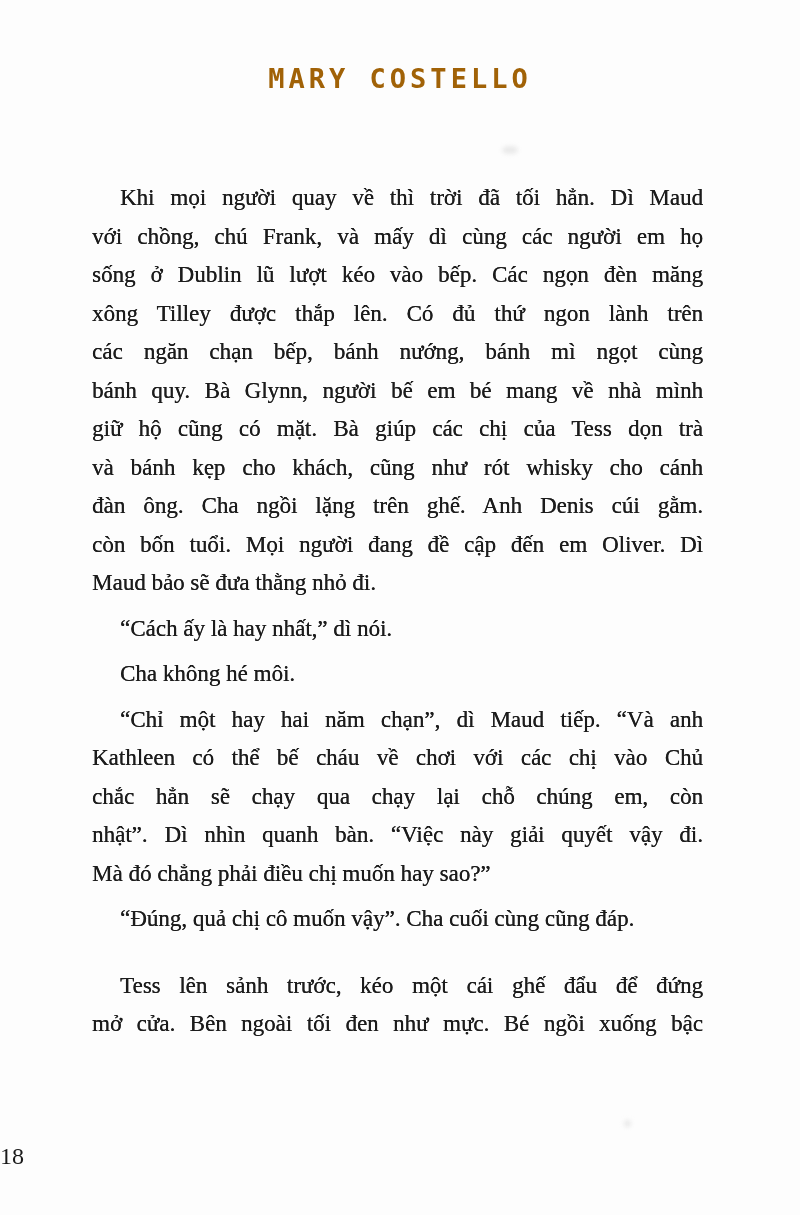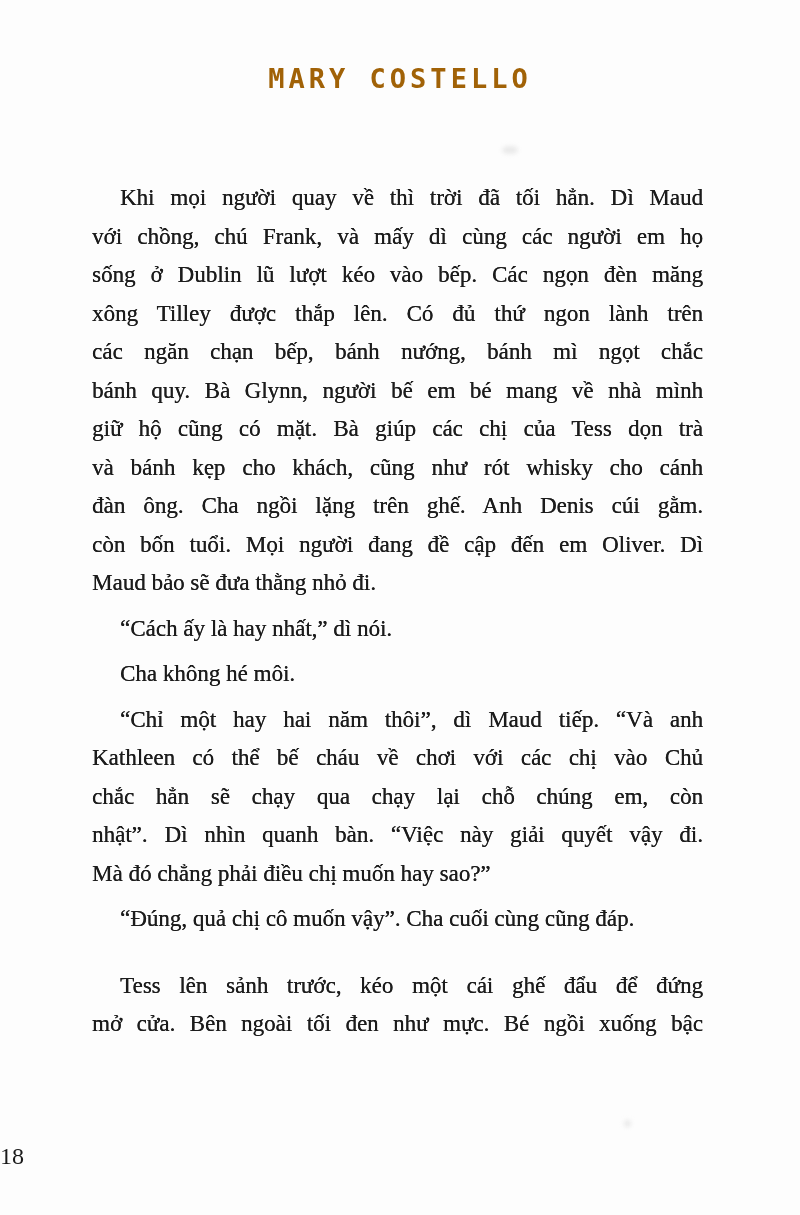--- a/index.html
+++ b/index.html
@@ -92,39 +92,39 @@
 
   <div class="smudge smudge-top"></div>
 
   <div class="textblock">
 
     <div class="para">
       <div class="ln ind">Khi mọi người quay về thì trời đã tối hẳn. Dì Maud</div>
       <div class="ln">với chồng, chú Frank, và mấy dì cùng các người em họ</div>
       <div class="ln">sống ở Dublin lũ lượt kéo vào bếp. Các ngọn đèn măng</div>
       <div class="ln">xông Tilley được thắp lên. Có đủ thứ ngon lành trên</div>
-      <div class="ln">các ngăn chạn bếp, bánh nướng, bánh mì ngọt chắc</div>
+      <div class="ln">các ngăn chạn bếp, bánh nướng, bánh mì ngọt cùng</div>
       <div class="ln">bánh quy. Bà Glynn, người bế em bé mang về nhà mình</div>
       <div class="ln">giữ hộ cũng có mặt. Bà giúp các chị của Tess dọn trà</div>
       <div class="ln">và bánh kẹp cho khách, cũng như rót whisky cho cánh</div>
       <div class="ln">đàn ông. Cha ngồi lặng trên ghế. Anh Denis cúi gằm.</div>
       <div class="ln">còn bốn tuổi. Mọi người đang đề cập đến em Oliver. Dì</div>
       <div class="ln ln-end">Maud bảo sẽ đưa thằng nhỏ đi.</div>
     </div>
 
     <div class="para">
       <div class="ln ln-end ind">“Cách ấy là hay nhất,” dì nói.</div>
     </div>
 
     <div class="para">
       <div class="ln ln-end ind">Cha không hé môi.</div>
     </div>
 
     <div class="para">
-      <div class="ln ind">“Chỉ một hay hai năm thôi”, dì Maud tiếp. “Và anh</div>
+      <div class="ln ind">“Chỉ một hay hai năm chạn”, dì Maud tiếp. “Và anh</div>
       <div class="ln">Kathleen có thể bế cháu về chơi với các chị vào Chủ</div>
       <div class="ln">chắc hẳn sẽ chạy qua chạy lại chỗ chúng em, còn</div>
       <div class="ln">nhật”. Dì nhìn quanh bàn. “Việc này giải quyết vậy đi.</div>
       <div class="ln ln-end">Mà đó chẳng phải điều chị muốn hay sao?”</div>
     </div>
 
     <div class="para">
       <div class="ln ln-end ind">“Đúng, quả chị cô muốn vậy”. Cha cuối cùng cũng đáp.</div>
     </div>
 

